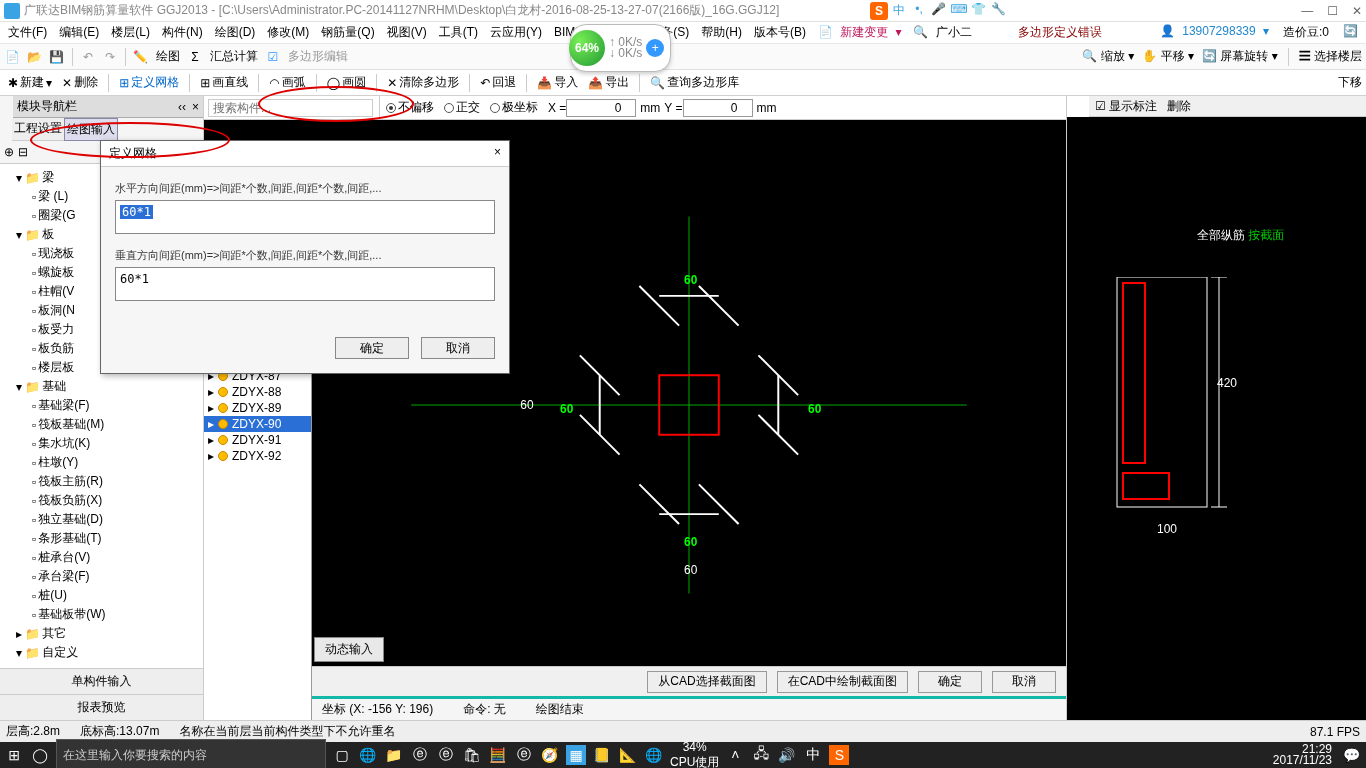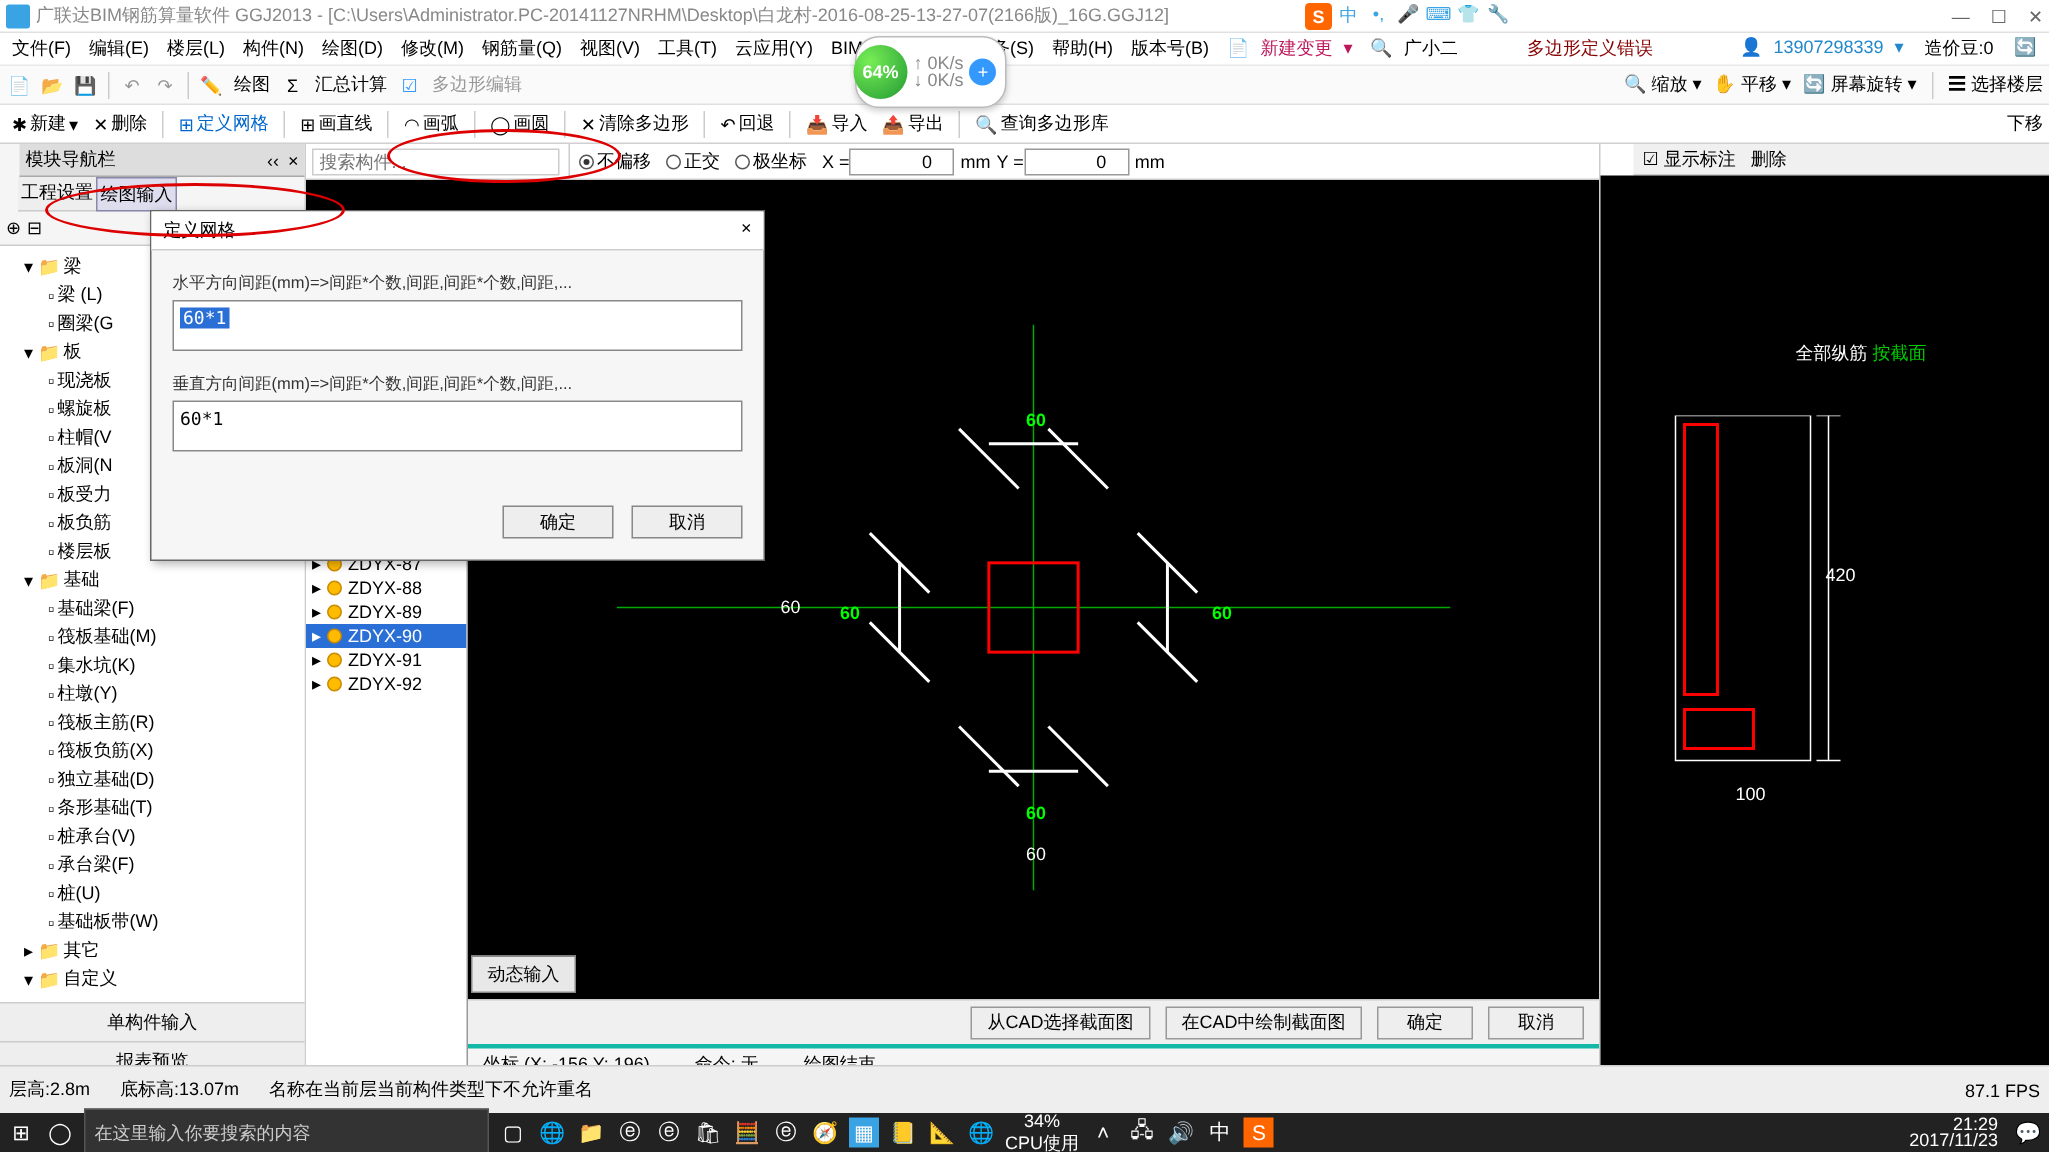--- a/index.html
+++ b/index.html
@@ -73,21 +73,21 @@
 
 .ring { position:absolute; border:2px solid #d00; border-radius:50%; z-index:60; pointer-events:none;}
 .ring1 { left:258px; top:86px; width:156px; height:36px; }
 .ring2 { left:30px; top:122px; width:200px; height:36px; }
 
 .percent-widget { position:absolute; left:570px; top:24px; z-index:70; display:flex; align-items:center; background:#fff; border:1px solid #bbb; border-radius:16px; height:48px; padding-right:6px; box-shadow:0 2px 4px rgba(0,0,0,.2);}
 .percent-widget .ball { width:36px; height:36px; border-radius:50%; background:radial-gradient(circle at 30% 30%, #7e5, #293); color:#fff; display:flex; align-items:center; justify-content:center; font-weight:bold; margin:-2px 4px -2px -2px;}
 .percent-widget .rates { font-size:10px; color:#888; line-height:11px;}
 .percent-widget .plus { width:18px; height:18px; border-radius:50%; background:#39f; color:#fff; text-align:center; line-height:18px; margin-left:4px;}
 
-.bottombar { position:absolute; left:0; right:0; bottom:26px; height:32px; background:#eee; border-top:1px solid #ccc; display:flex; align-items:center; padding:0 6px; gap:20px;}
+.bottombar { position:absolute; left:0; right:0; bottom:26px; height:22px; background:#eee; border-top:1px solid #ccc; display:flex; align-items:center; padding:0 6px; gap:20px;}
 .bottombar .right { margin-left:auto;}
 
 .taskbar { position:absolute; left:0; right:0; bottom:0; height:26px; background:#222; display:flex; align-items:center; color:#fff; padding:0 4px; gap:6px;}
 .taskbar .search { flex:0 0 270px; height:33px; background:#333; border:1px solid #555; color:#ccc; padding:0 6px; display:flex; align-items:center;}
 .taskbar .ticon { width:20px; height:20px; display:flex; align-items:center; justify-content:center; font-size:14px;}
 .taskbar .clock { margin-left:auto; text-align:right; font-size:10px; line-height:11px; padding-right:4px;}
 .taskbar .sys { display:flex; align-items:center; gap:4px; font-size:10px;}
 </style>
 </head>
 <body>

